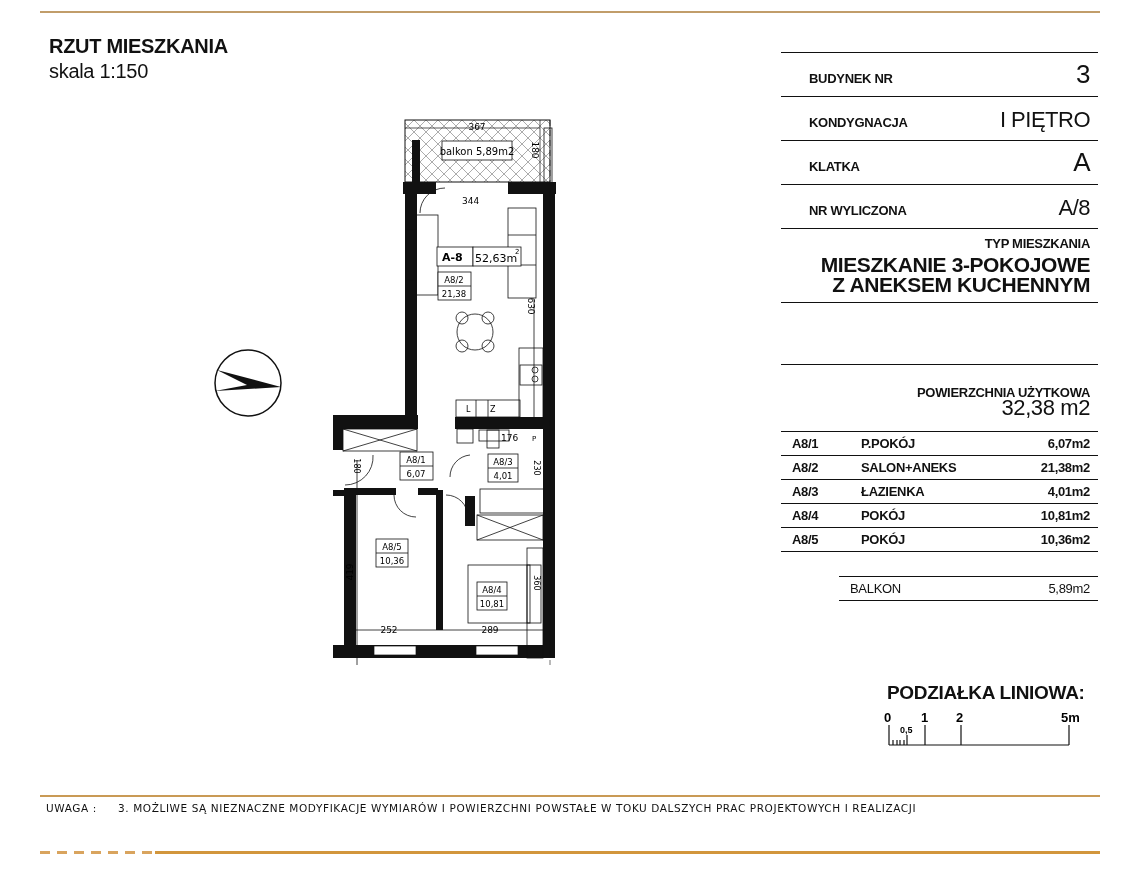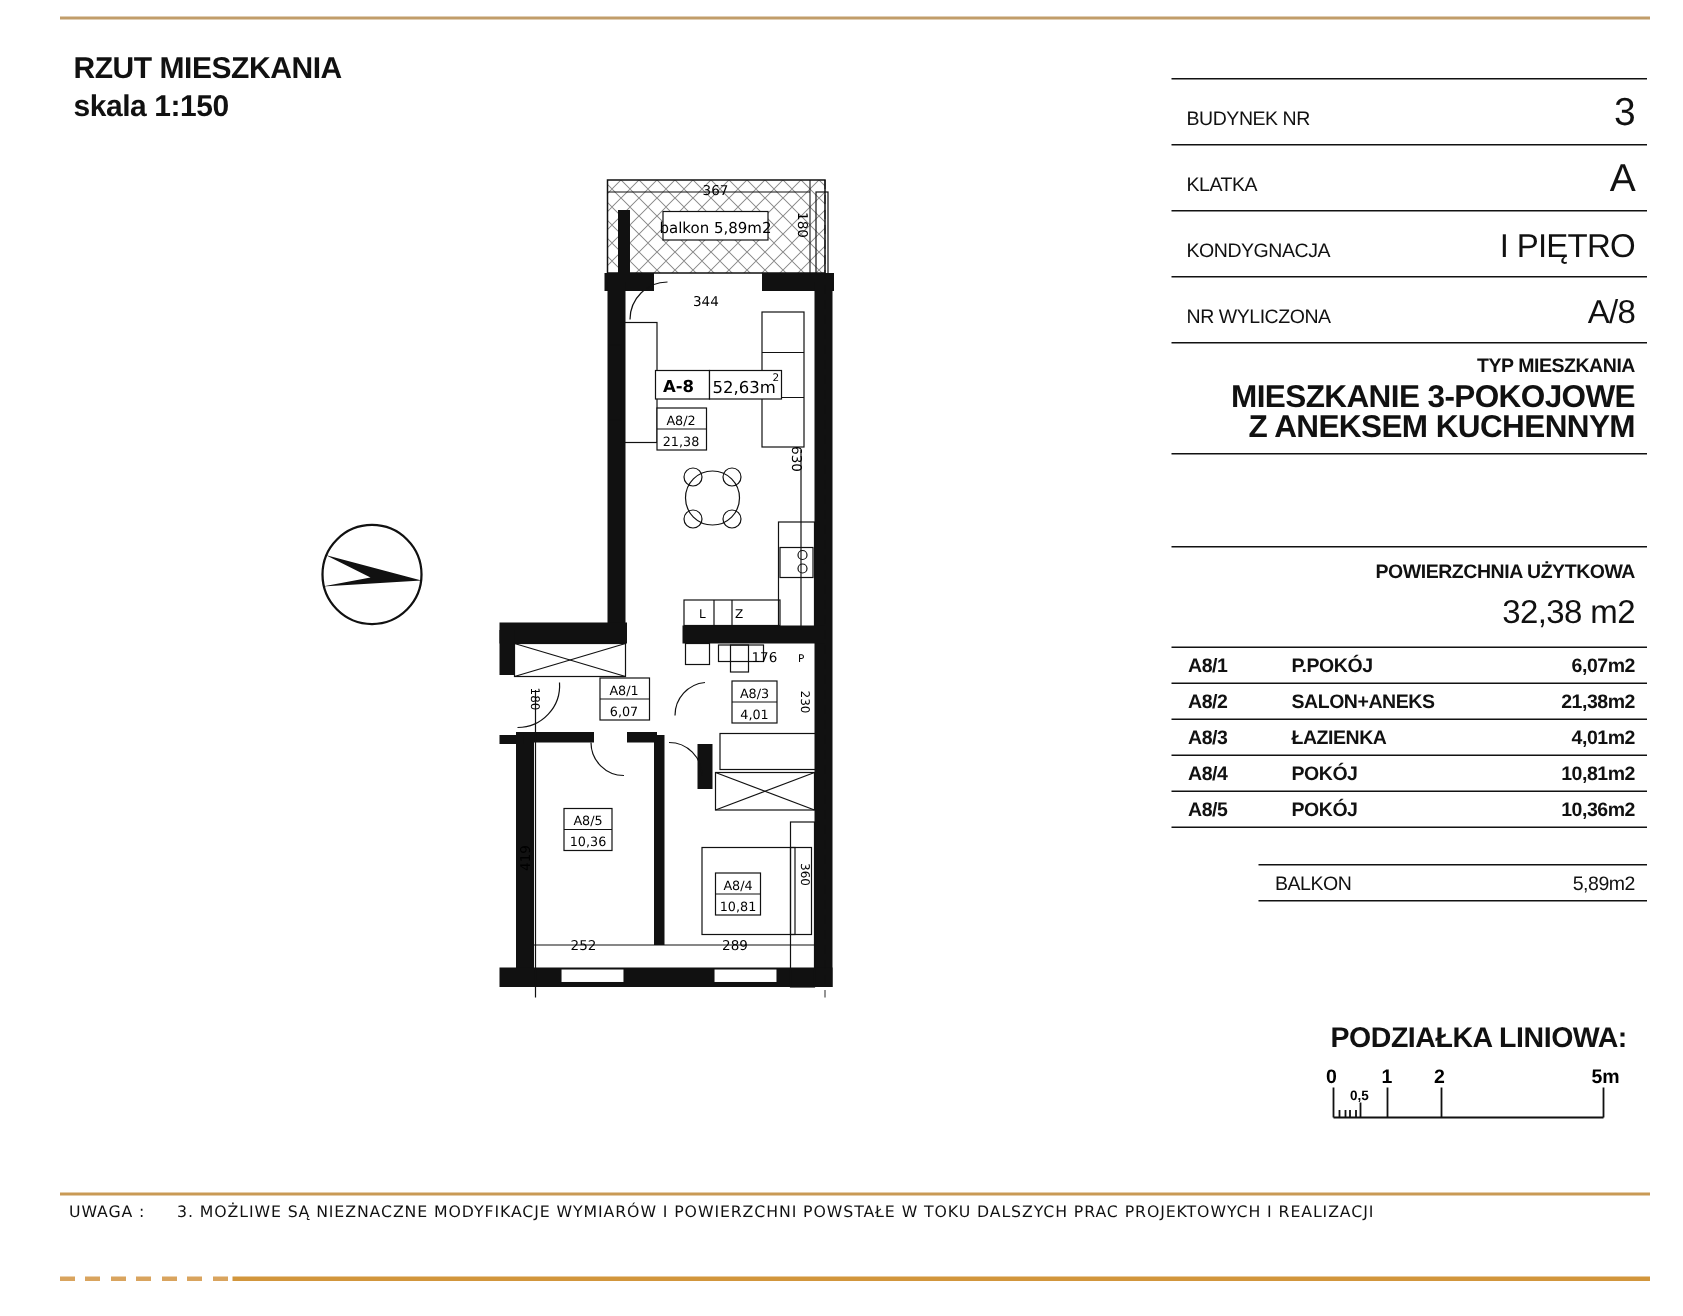--- a/index.html
+++ b/index.html
@@ -1,33 +1,33 @@
 <!DOCTYPE html>
 <html><head>
 <meta charset="utf-8">
 <style>
   html, body { margin: 0; padding: 0; background: #ffffff; }
   body { width: 1122px; height: 877px; position: relative; overflow: hidden;
          font-family: "Liberation Sans", "DejaVu Sans", sans-serif; color: #111; }
   .top-rule { position: absolute; left: 40px; top: 11px; width: 1060px; height: 2px; background: #c19d6a; }
   .title { position: absolute; left: 49px; top: 19px; font-size: 20px; font-weight: bold; letter-spacing: -0.3px; margin-top: 16px; }
-  .subtitle { position: absolute; left: 49px; top: 60px; font-size: 20px; font-weight: bold; letter-spacing: -0.3px; }
+  .subtitle { position: absolute; left: 49px; top: 60px; font-size: 20px; font-weight: normal; letter-spacing: -0.3px; }
 
   .info-panel { position: absolute; left: 781px; top: 52px; width: 317px; }
   .info-row { position: relative; border-top: 1.5px solid #111; height: 43px; }
-  .info-row .lbl { position: absolute; left: 10px; bottom: 10px; font-size: 13px; font-weight: normal; letter-spacing: -0.3px; margin-top: 16px; }
+  .info-row .lbl { position: absolute; left: 28px; bottom: 10px; font-size: 13px; font-weight: bold; letter-spacing: -0.3px; margin-top: 16px; }
   .info-row .val { position: absolute; right: 8px; bottom: 6px; font-size: 26px; letter-spacing: -0.5px; }
   .info-row .val.sm { font-size: 22px; bottom: 7px; }
   .type-block { position: relative; border-top: 1.5px solid #111; height: 73px; }
   .type-block .cap { position: absolute; right: 8px; top: 7px; font-size: 13px; font-weight: bold; letter-spacing: -0.3px; }
   .type-block .line1 { position: absolute; right: 8px; top: 24px; font-size: 21px; font-weight: bold; letter-spacing: -0.4px; }
   .type-block .line2 { position: absolute; right: 8px; top: 44px; font-size: 21px; font-weight: bold; letter-spacing: -0.4px; }
   .blank-block { border-top: 1.5px solid #111; height: 61px; }
   .area-block { position: relative; border-top: 1.5px solid #111; height: 66px; }
-  .area-block .cap { position: absolute; right: 8px; top: 8px; font-size: 13px; font-weight: bold; letter-spacing: -0.3px; }
+  .area-block .cap { position: absolute; right: 8px; top: 20px; font-size: 13px; font-weight: bold; letter-spacing: -0.3px; }
   .area-block .big { position: absolute; right: 8px; top: 30px; font-size: 22px; letter-spacing: -0.4px; }
 
   .rooms { border-top: 1.5px solid #111; }
   .room-row { position: relative; height: 23px; border-bottom: 1.5px solid #111; font-size: 13px; font-weight: bold; letter-spacing: -0.3px; }
   .room-row .code { position: absolute; left: 11px; top: 4px; }
   .room-row .name { position: absolute; left: 80px; top: 4px; }
   .room-row .area { position: absolute; right: 8px; top: 4px; }
   .balcony-row { position: relative; margin-left: 58px; margin-top: 24px; height: 23px; border-top: 1.5px solid #111; border-bottom: 1.5px solid #111;
                  font-size: 13px; font-weight: normal; letter-spacing: -0.3px; }
   .balcony-row .name { position: absolute; left: 11px; top: 4px; }
@@ -198,26 +198,26 @@
   <text x="534" y="583" font-size="8" text-anchor="middle" transform="rotate(90 534 583)">360</text>
   <line x1="550" y1="120" x2="550" y2="665" stroke="#111" stroke-width="0.6" stroke-dasharray="6,4"></line>
 </svg>
 
 <div class="info-panel">
   <div class="info-row">
     <span class="lbl">BUDYNEK NR</span>
     <span class="val">3</span>
   </div>
   <div class="info-row">
+    <span class="lbl">KONDYGNACJA</span>
+    <span class="val sm">I PIĘTRO</span>
+  </div>
+  <div class="info-row">
     <span class="lbl">KLATKA</span>
     <span class="val">A</span>
-  </div>
-  <div class="info-row">
-    <span class="lbl">KONDYGNACJA</span>
-    <span class="val sm">I PIĘTRO</span>
   </div>
   <div class="info-row">
     <span class="lbl">NR WYLICZONA</span>
     <span class="val sm">A/8</span>
   </div>
   <div class="type-block">
     <span class="cap">TYP MIESZKANIA</span>
     <span class="line1">MIESZKANIE 3-POKOJOWE</span>
     <span class="line2">Z ANEKSEM KUCHENNYM</span>
   </div>

